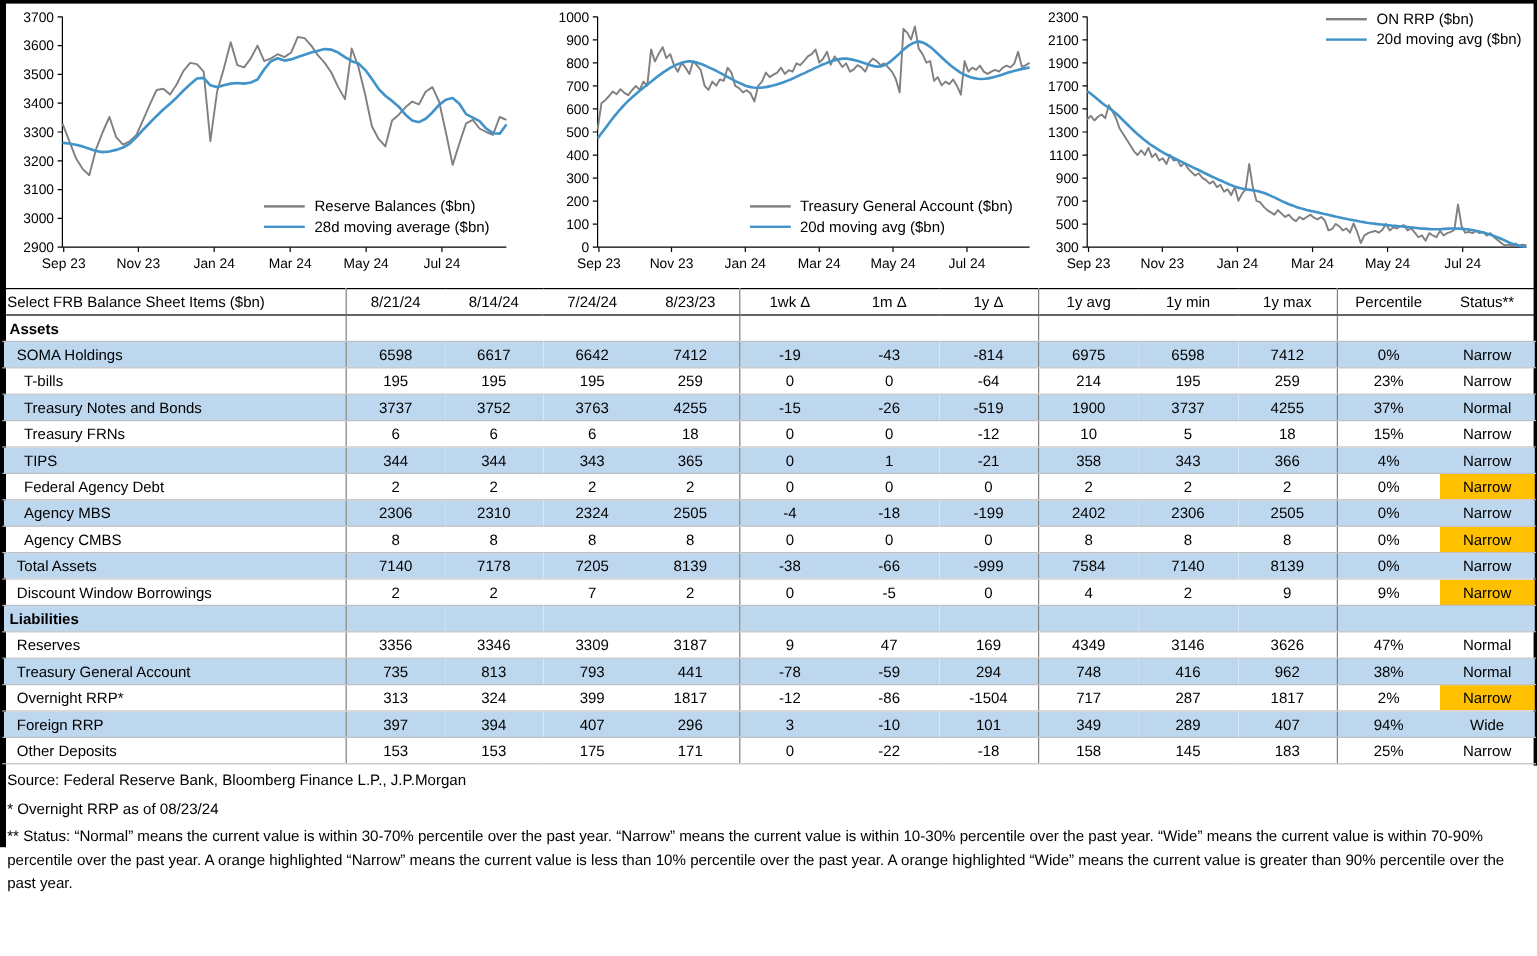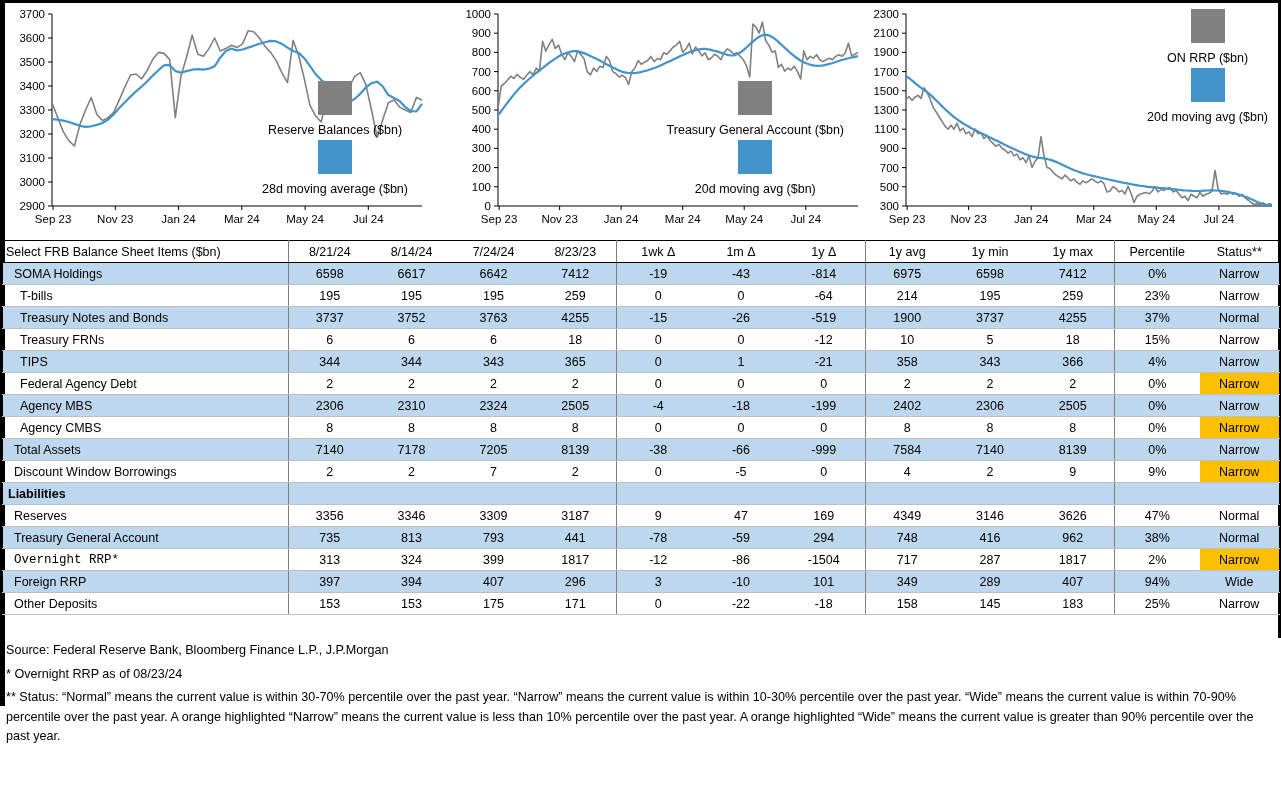--- a/index.html
+++ b/index.html
@@ -14,21 +14,21 @@
 
   
   .chart { position:absolute; top:6px; }
   #chart-reserves { left:8px;   width:420px; height:230px; }
   #chart-tga      { left:452px; width:412px; height:230px; }
   #chart-onrrp    { left:862px; width:416px; height:230px; }
   .tick { font-size:11.5px; font-family:"Liberation Sans", sans-serif; fill:#000; }
   .legend { position:absolute; display:flex; flex-direction:column; gap:3px; font-size:12.5px; background:rgba(255,255,255,0.0); }
   .legend-br { right:20px; bottom:40px; }
   .legend-tr { right:10px; top:3px; }
-  .lentry  { display:flex; align-items:center; gap:8px; white-space:nowrap;flex-direction:column; }
+  .lentry  { display:flex; align-items:center; gap:8px; white-space:nowrap; }
   .lswatch { display:inline-block; width:34px; height:2.5px; flex:0 0 34px; }
 
   
   #bs-table {
     position:absolute; left:2px; top:240px; width:1277px;
     border-collapse:collapse; table-layout:fixed;
     border:1.5px solid #000; font-size:12.5px;
   }
   #bs-table th, #bs-table td {
     height:21px; padding:0 3px; text-align:center; font-weight:normal;
@@ -223,20 +223,35 @@
         <th>1m Δ</th>
         <th>1y Δ</th>
         <th class="gb">1y avg</th>
         <th>1y min</th>
         <th>1y max</th>
         <th class="gb">Percentile</th>
         <th>Status**</th>
       </tr>
     </thead>
   <tbody>
+      <tr class="section">
+        <td class="lbl" style="padding-left: 5px;">Assets</td>
+        <td class="gb"></td>
+        <td></td>
+        <td></td>
+        <td></td>
+        <td class="gb"></td>
+        <td></td>
+        <td></td>
+        <td class="gb"></td>
+        <td></td>
+        <td></td>
+        <td class="gb"></td>
+        <td></td>
+      </tr>
       <tr class="shade">
         <td class="lbl" style="padding-left: 11px;">SOMA Holdings</td>
         <td class="gb">6598</td>
         <td>6617</td>
         <td>6642</td>
         <td>7412</td>
         <td class="gb">-19</td>
         <td>-43</td>
         <td>-814</td>
         <td class="gb">6975</td>
@@ -419,21 +434,21 @@
         <td class="gb">-78</td>
         <td>-59</td>
         <td>294</td>
         <td class="gb">748</td>
         <td>416</td>
         <td>962</td>
         <td class="gb">38%</td>
         <td>Normal</td>
       </tr>
       <tr>
-        <td class="lbl" style="padding-left: 11px; font-family: Liberation Mono, monospace;">Overnight RRP*</td>
+        <td class="lbl" style="padding-left: 11px;">Overnight RRP*</td>
         <td class="gb">313</td>
         <td>324</td>
         <td>399</td>
         <td>1817</td>
         <td class="gb">-12</td>
         <td>-86</td>
         <td>-1504</td>
         <td class="gb">717</td>
         <td>287</td>
         <td>1817</td>

